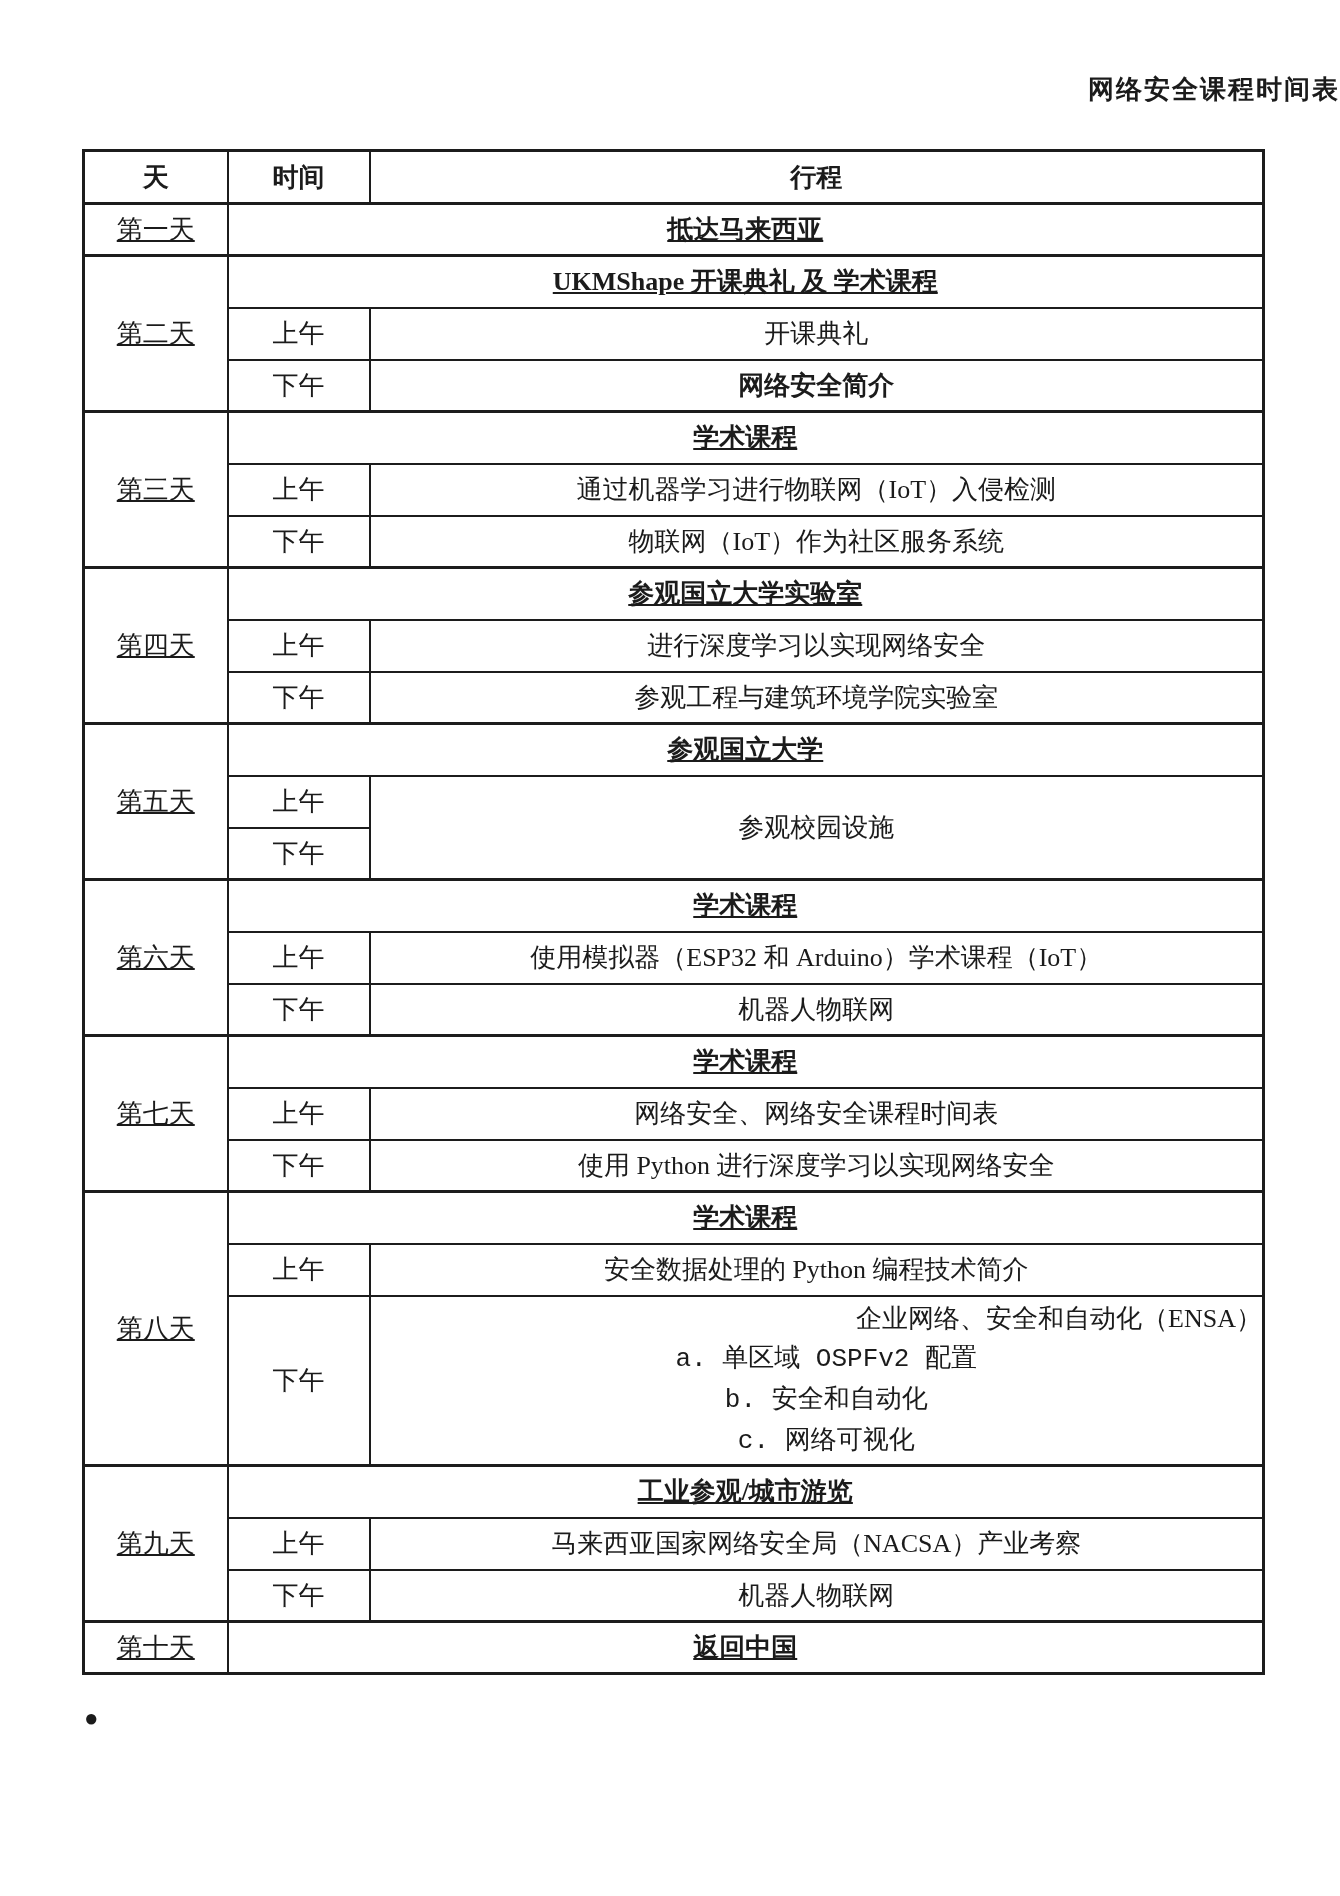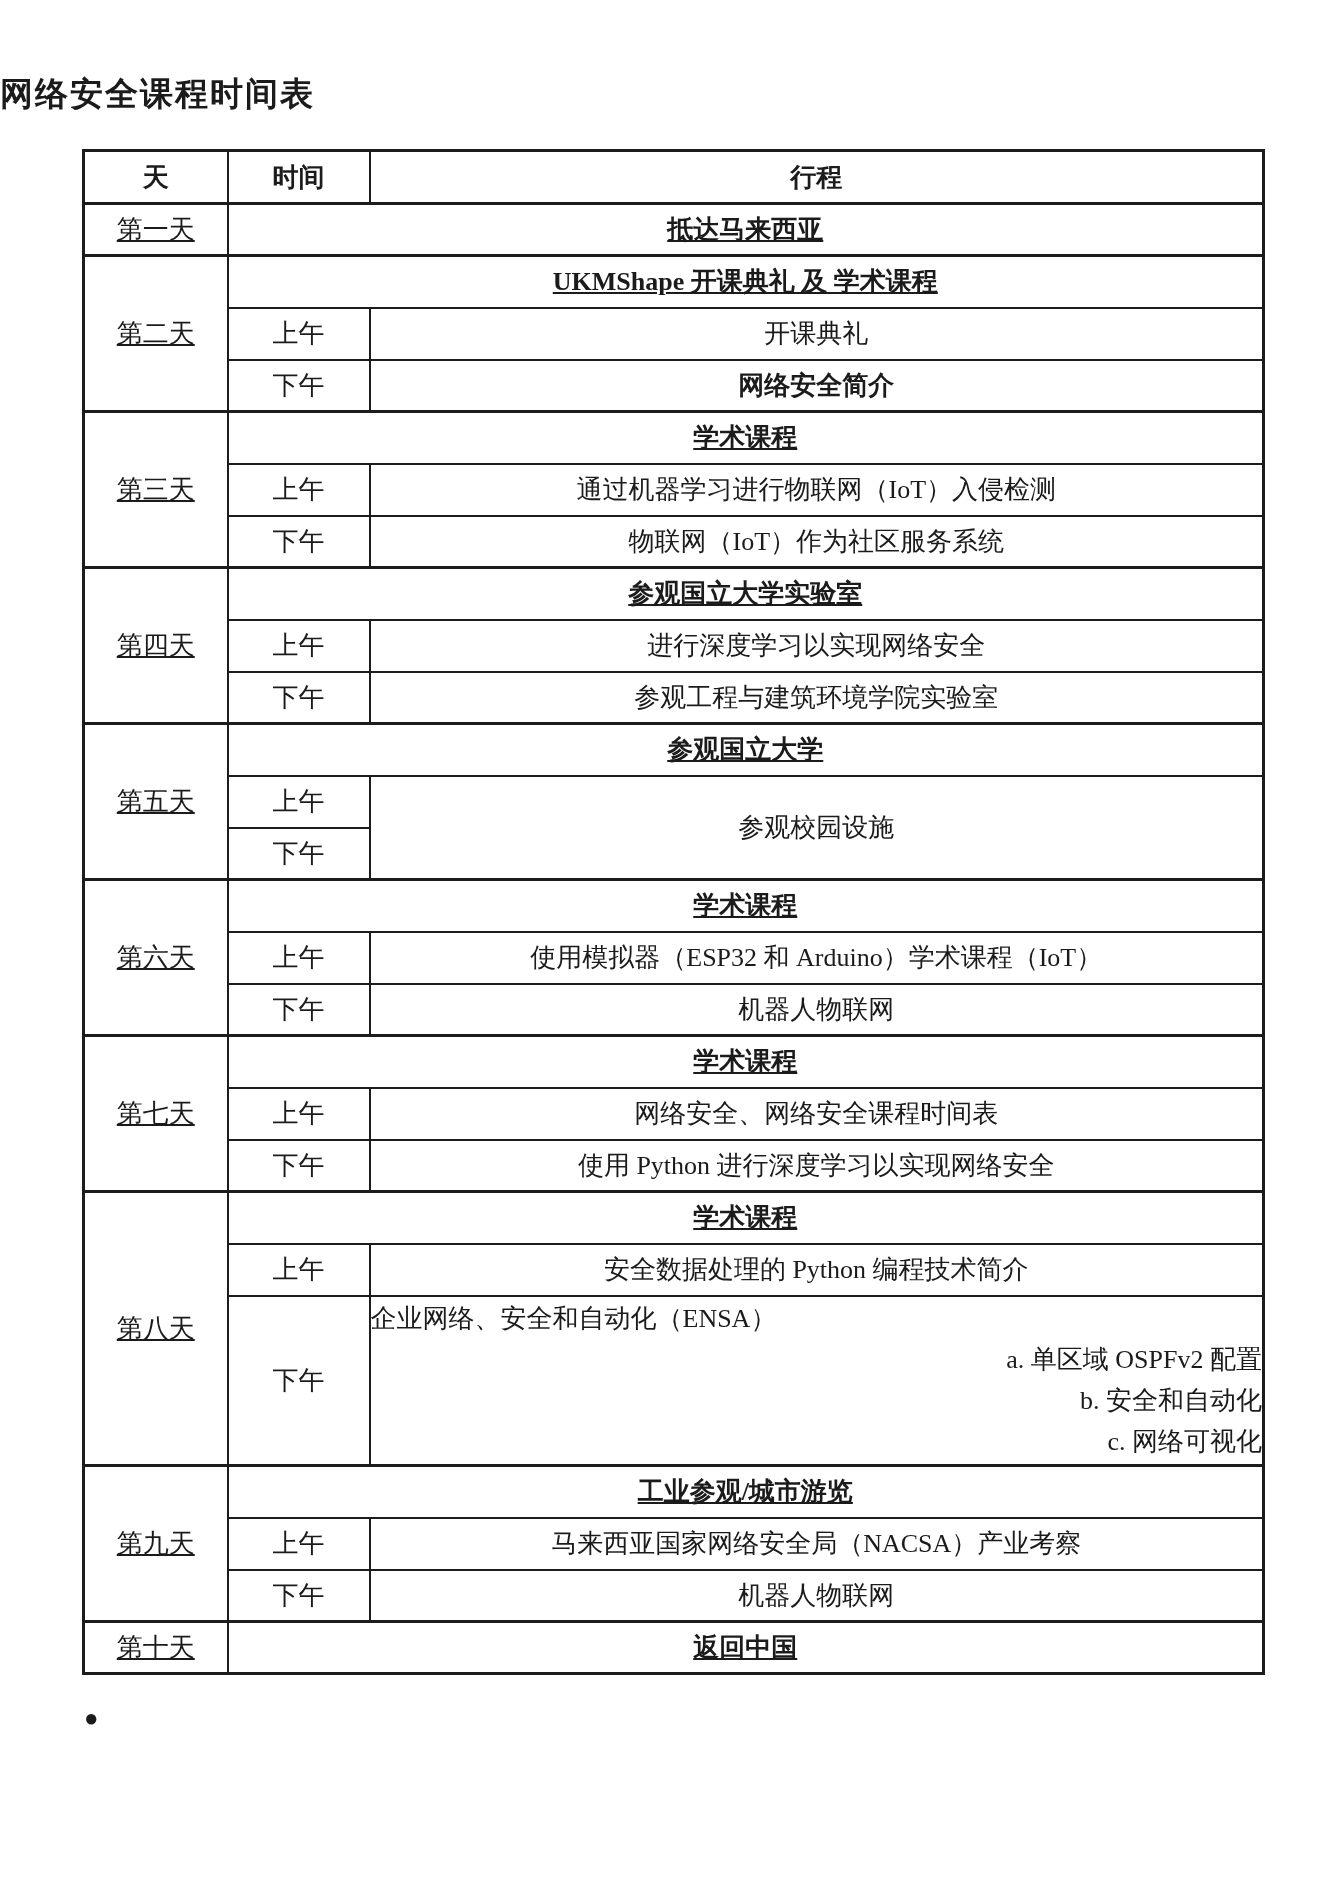--- a/index.html
+++ b/index.html
@@ -17,22 +17,22 @@
     left: 0; top: 0;
     width: 1340px; height: 1896px;
     background: #ffffff;
     overflow: hidden;
   }
   .doc-title {
     position: absolute;
     left: 0;
     top: 72px;
     width: 1340px;
-    text-align: left;
-    font-size: 33px;
+    text-align: right;
+    font-size: 26px;
     font-weight: bold;
     letter-spacing: 2px;
   }
   table.schedule {
     position: absolute;
     left: 82px;
     top: 149px;
     width: 1180px;
     border-collapse: collapse;
     table-layout: fixed;
@@ -50,27 +50,28 @@
   tr.h-header { height: 53px; }
   tr.h-row { height: 52px; }
   tr.h-tall { height: 170px; }
   .bold { font-weight: bold; }
   td.c-multi {
     text-align: left;
     vertical-align: middle;
     padding: 4px 0;
   }
   .line-center {
-    text-align: left;
+    text-align: right;
     line-height: 41px;
   }
   .line-left {
-    text-align: right;
+    text-align: center;
     padding-left: 20px;
     line-height: 41px;
+    font-family: Liberation Mono, monospace;
   }
   .footnote {
     position: absolute;
     left: 84px;
     top: 1700px;
     width: 1180px;
     display: flex;
     align-items: flex-start;
     font-family: "Liberation Sans", "DejaVu Sans", sans-serif;
     font-weight: bold;

